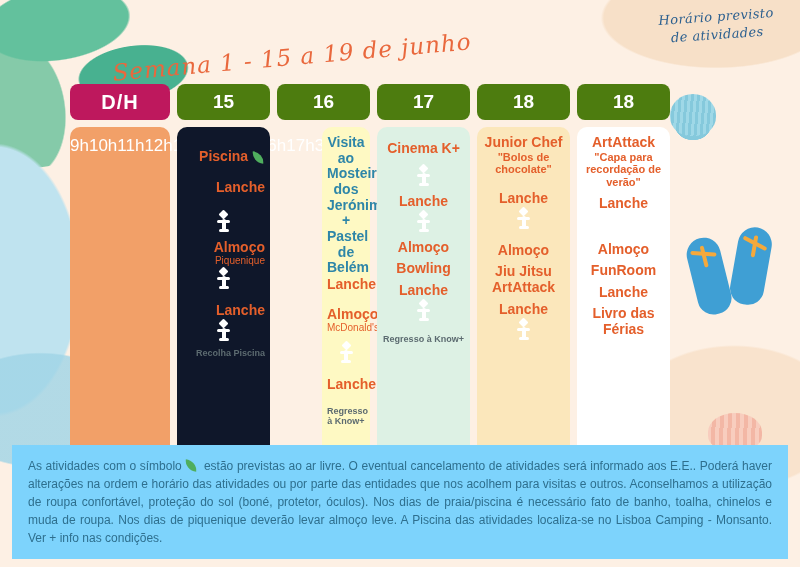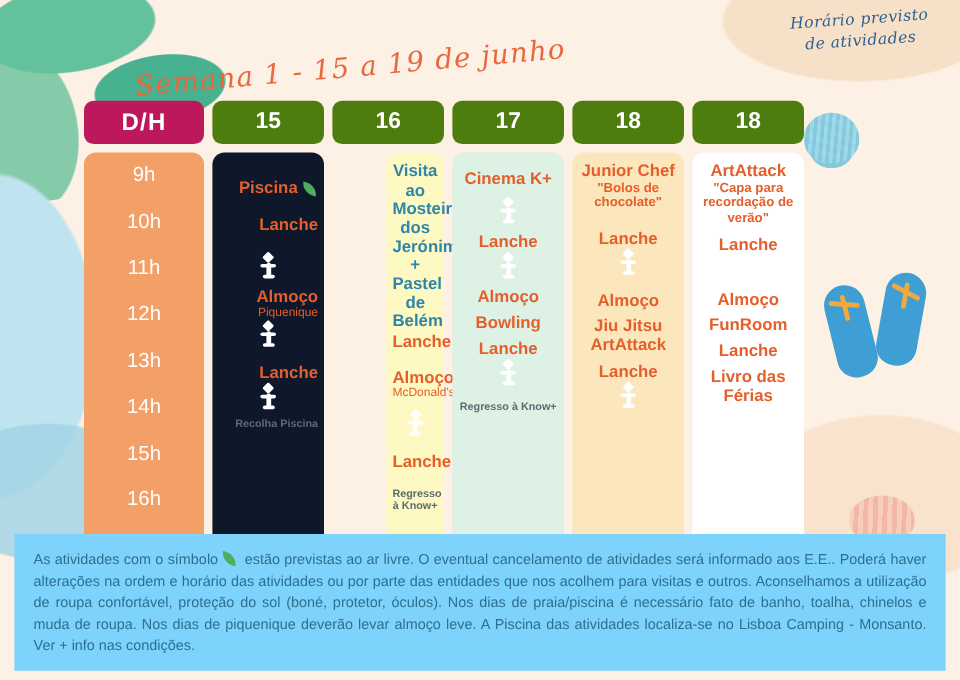--- a/index.html
+++ b/index.html
@@ -91,21 +91,21 @@
     border-radius:10px;
     min-height:345px;
     position:relative;
     padding:8px 5px;
     box-sizing:border-box;
     text-align:center;
   }
   .hours{
     background:#f2a068;
     display:flex;
-    flex-direction:column;
+    flex-direction:row;
     justify-content:space-between;
     padding:10px 0 8px;
     color:#ffffff;
     font-size:17px;
   }
   .hours div{line-height:1.05;}
   .c15{background:#0f172a;text-align:right;}
   .c16{background:#fef9c3;margin-left:45px;}
   .c17{background:#ddf1e4;}
   .c18{background:#fbe7bb;}

